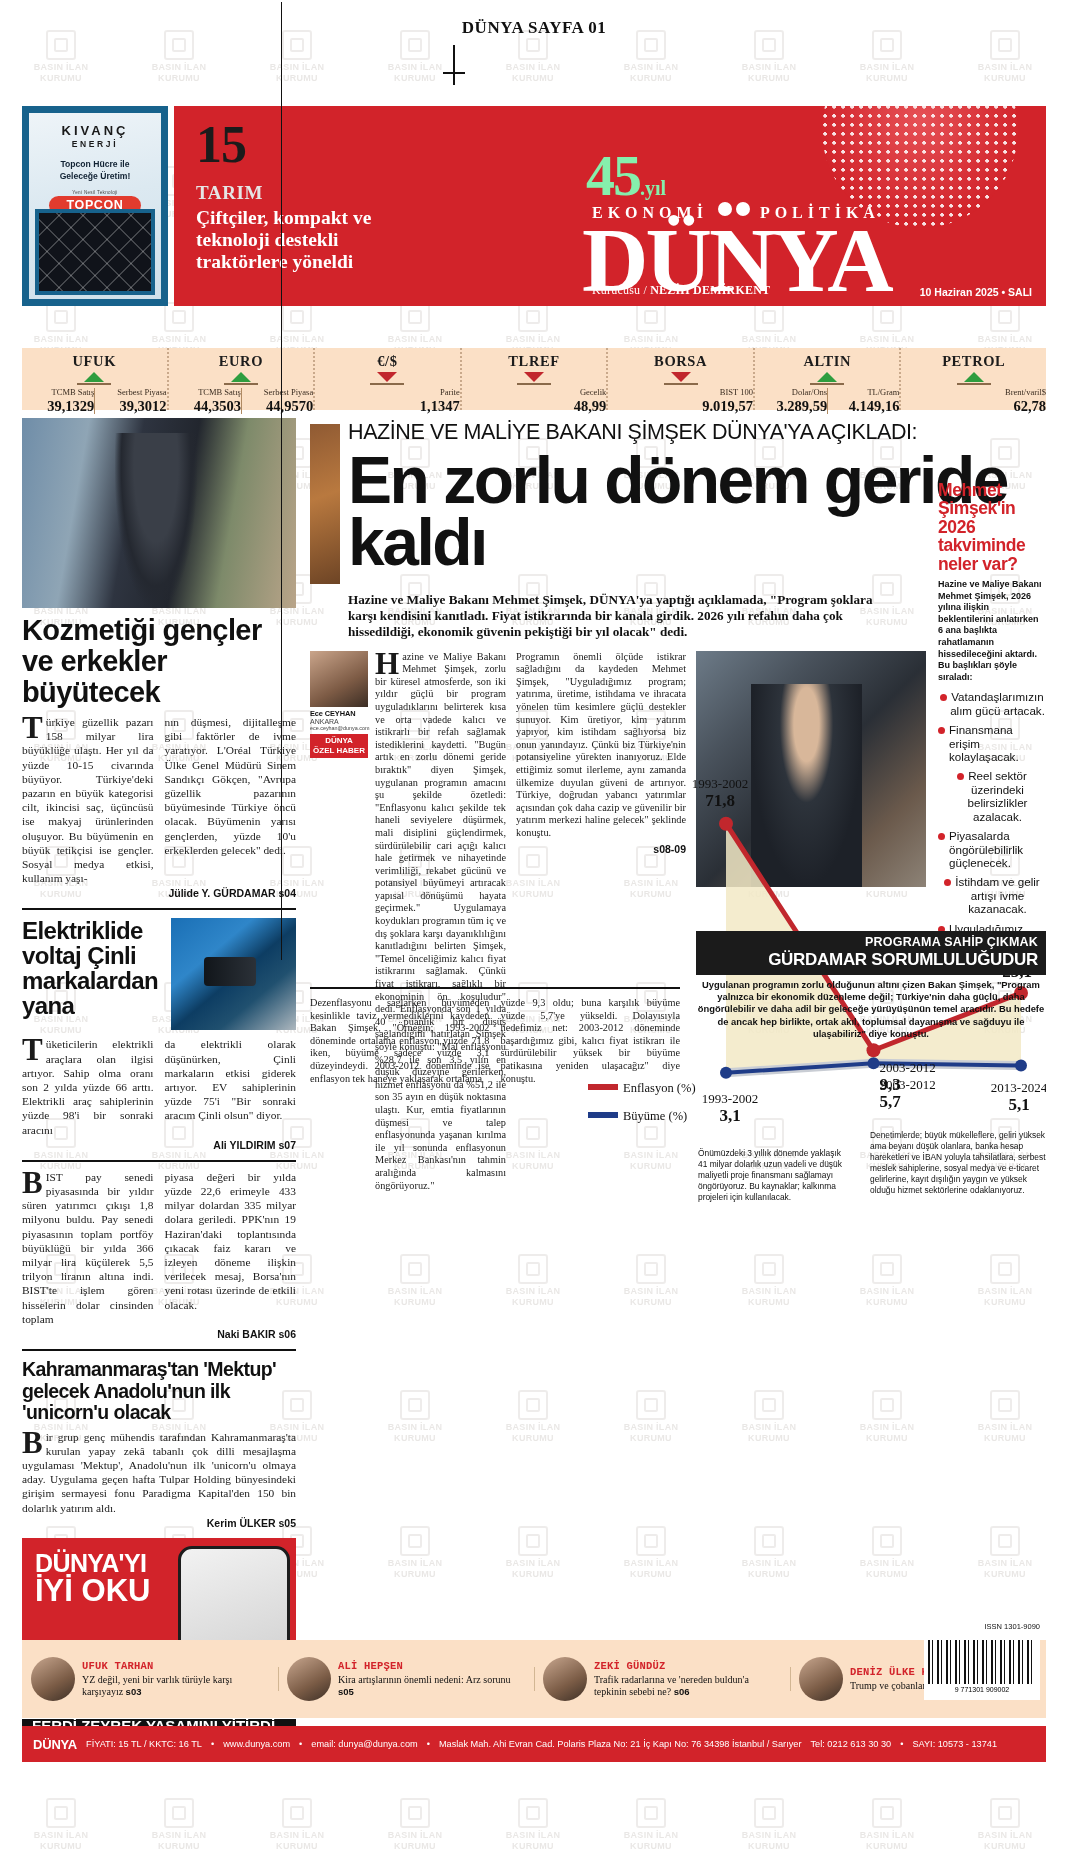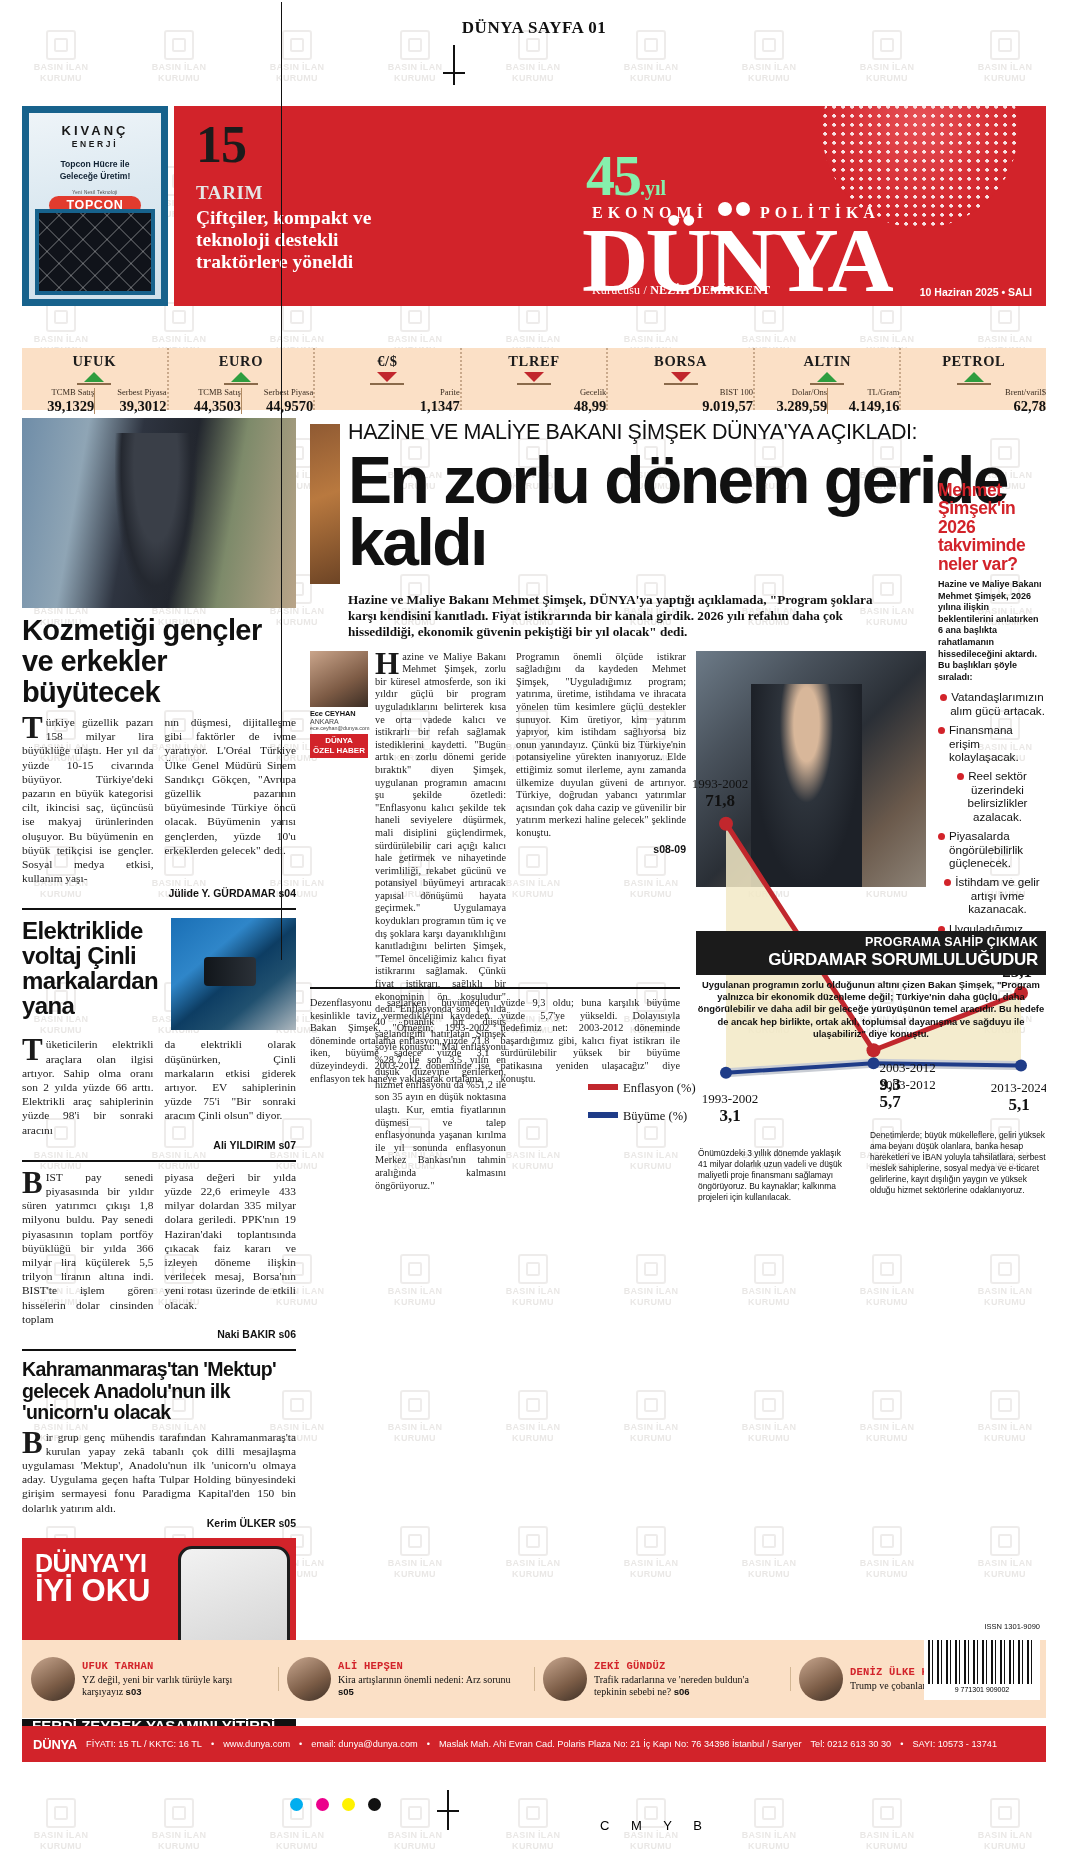--- a/index.html
+++ b/index.html
@@ -727,24 +727,14 @@
     <span>www.dunya.com</span>
     <span>•</span>
     <span>email: dunya@dunya.com</span>
     <span>•</span>
     <span>Maslak Mah. Ahi Evran Cad. Polaris Plaza No: 21 İç Kapı No: 76 34398 İstanbul / Sarıyer</span>
     <span>Tel: 0212 613 30 30</span>
     <span>•</span>
     <span>SAYI: 10573 - 13741</span>
   </div>
 
-  <div class="botmarks">
-    <div class="cmyk">
-      <i style="background:#00aeef"></i>
-        <i style="background:#ec008c"></i>
-      <i style="background:#fff200"></i>
-        <i style="background:#111"></i>
-    </div>
-    <div class="regmark2"></div>
-    <div class="cmyb">C M Y B</div>
-  </div>
 
 </div>
 
 </body></html>

